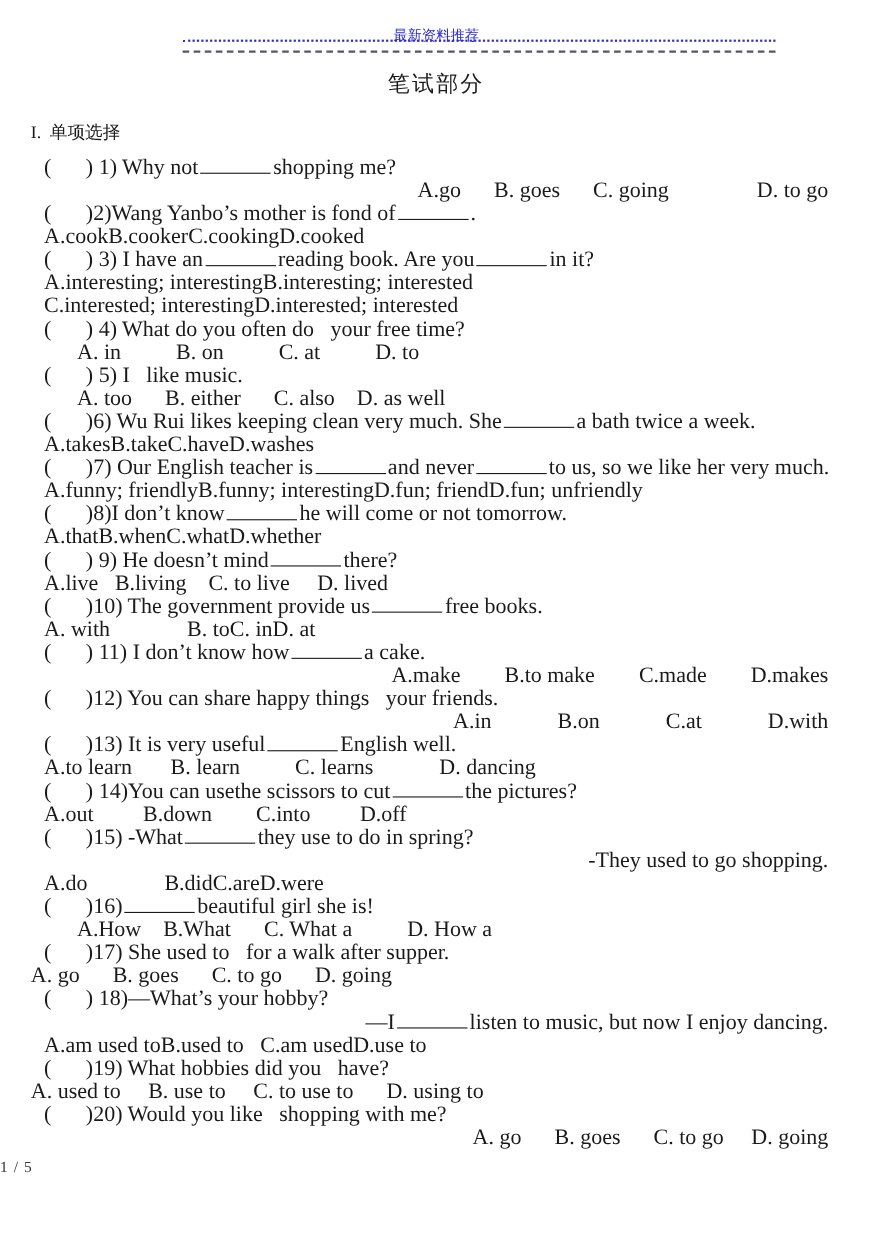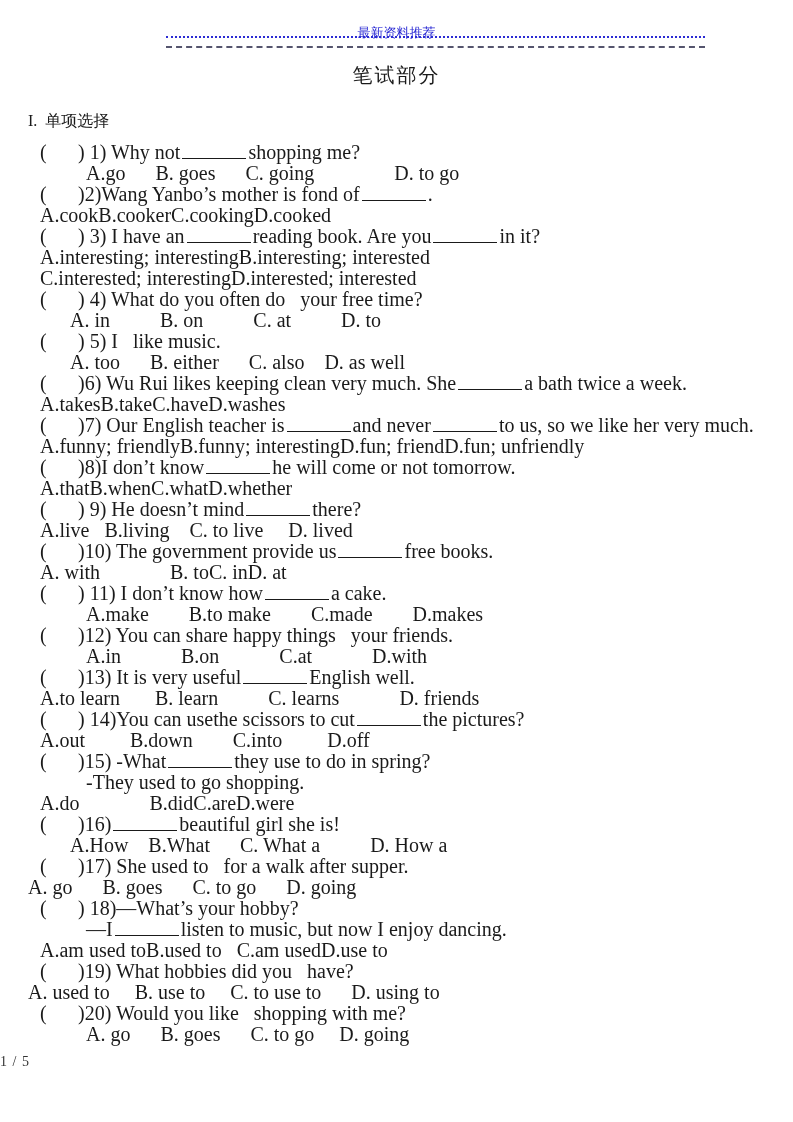--- a/index.html
+++ b/index.html
@@ -57,21 +57,21 @@
     line-height: 16px;
     color: #2b2bd4;
     letter-spacing: 0px;
     z-index: 2;
   }
 
   .doc-title {
     text-align: center;
     font-size: 20px;
     line-height: 26px;
-    font-family: Liberation Mono, monospace;
+    font-family: Liberation Sans, sans-serif;
     color: #1a1a1a;
     margin: 6px 0 0 0;
     letter-spacing: 2px;
   }
 
   
   .content {
     margin-top: 20px;
     padding-left: 28px;
     padding-right: 40px;
@@ -103,21 +103,21 @@
 
   .paren-open {
     display: inline-block;
     width: 38px;
   }
 
   
   .ind-0  { padding-left: 0px; }
   .ind-1  { padding-left: 12px; }
   .ind-3  { padding-left: 42px; }
-  .ind-4  { padding-left: 58px; }
+  .ind-4  { padding-left: 58px; text-align: right; }
 
   
   .blank {
     display: inline-block;
     border-bottom: 1.4px solid #1a1a1a;
     vertical-align: baseline;
     height: 14px;
     margin: 0 2px;
   }
   .blank-md { width: 64px; }
@@ -195,21 +195,21 @@
         <div class="q-block">
           <div class="line stem ind-1"><span class="paren-open">(</span>) 11) I don’t know how<span class="blank blank-md"></span>a cake.</div>
           <div class="line ind-4">A.make        B.to make        C.made        D.makes</div>
         </div>
         <div class="q-block">
           <div class="line stem ind-1"><span class="paren-open">(</span>)12) You can share happy things   your friends.</div>
           <div class="line ind-4">A.in            B.on            C.at            D.with</div>
         </div>
         <div class="q-block">
           <div class="line stem ind-1"><span class="paren-open">(</span>)13) It is very useful<span class="blank blank-md"></span>English well.</div>
-          <div class="line ind-1">A.to learn       B. learn          C. learns            D. friends</div>
+          <div class="line ind-1">A.to learn       B. learn          C. learns            D. dancing</div>
         </div>
         <div class="q-block">
           <div class="line stem ind-1"><span class="paren-open">(</span>) 14)You can usethe scissors to cut<span class="blank blank-md"></span>the pictures?</div>
           <div class="line ind-1">A.out         B.down        C.into         D.off</div>
         </div>
         <div class="q-block">
           <div class="line stem ind-1"><span class="paren-open">(</span>)15) -What<span class="blank blank-md"></span>they use to do in spring?</div>
           <div class="line ind-4">-They used to go shopping.</div>
           <div class="line ind-1">A.do              B.didC.areD.were</div>
         </div>

